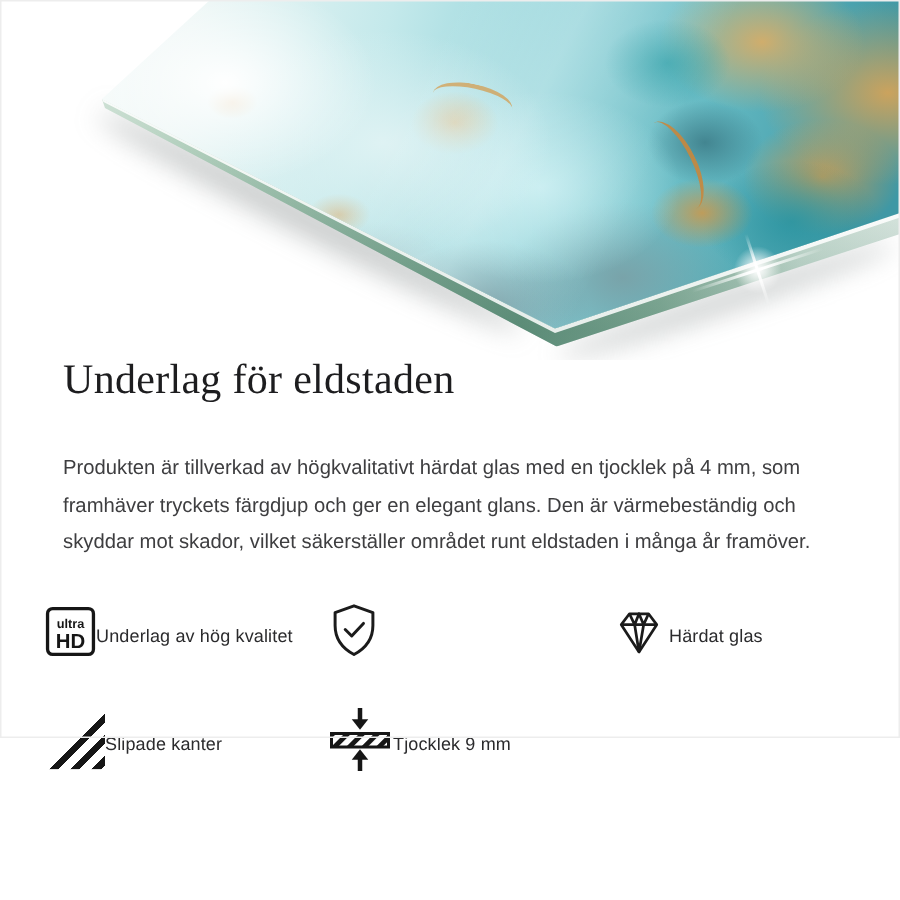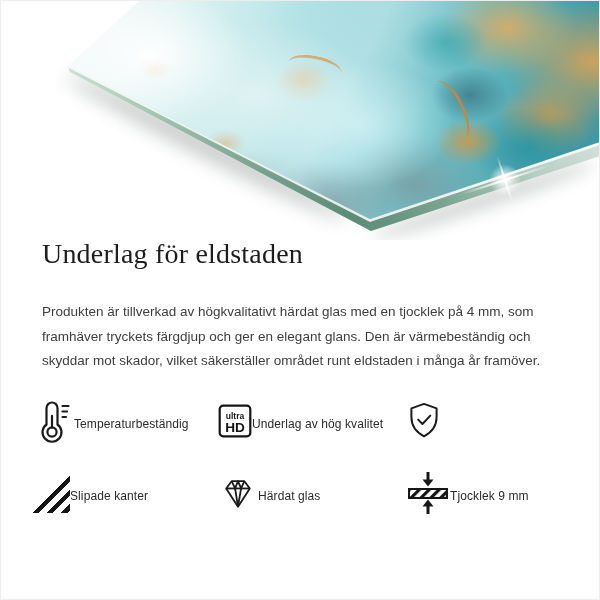--- a/index.html
+++ b/index.html
@@ -1,17 +1,17 @@
 <!DOCTYPE html>
 <html><head>
 <meta charset="utf-8">
 <style>
   html,body{margin:0;padding:0;}
   body{width:600px;height:600px;background:#fff;font-family:"Liberation Sans",sans-serif;overflow:hidden;}
-  .page{position:relative;width:600px;height:600px;background:#fff;}
+  .page{position:relative;width:600px;height:492px;background:#fff;}
   .frame{position:absolute;inset:0;box-shadow:inset 0 0 0 1px #ededed;pointer-events:none;z-index:50;}
 
   
   .hero{position:absolute;left:0;top:0;width:600px;height:240px;overflow:hidden;}
   .shadow{position:absolute;border-radius:50%;}
   .shadow-left{left:66px;top:66px;width:316px;height:20px;background:rgba(104,114,112,.38);
     filter:blur(9px);transform:rotate(27deg);transform-origin:left center;}
   .shadow-right{left:372px;top:230px;width:236px;height:16px;background:rgba(112,122,120,.32);
     filter:blur(8px);transform:rotate(-18.5deg);transform-origin:left center;}
   .glass-edge{position:absolute;inset:0;
@@ -94,33 +94,20 @@
   </div>
 
   <h1 class="title">
     <span class="title-line">Underlag för eldstaden</span>
   </h1>
 
   <p class="description">Produkten är tillverkad av högkvalitativt härdat glas med en tjocklek på 4 mm, som framhäver tryckets färgdjup och ger en elegant glans. Den är värmebeständig och skyddar mot skador, vilket säkerställer området runt eldstaden i många år framöver.</p>
 
   <div class="features">
 
-    <div class="feature">
-      <div class="icon-box">
-        <svg width="44" height="44" viewBox="0 0 44 44" fill="none" stroke="#1b1b1b" stroke-width="2.2" stroke-linecap="round">
-          <path d="M16.5 9 a5.5 5.5 0 0 1 11 0 v16.5 a9.5 9.5 0 1 1 -11 0 z"></path>
-          <circle cx="22" cy="33" r="4.6"></circle>
-          <path d="M22 28.4 v-11.5"></path>
-          <path d="M32.5 7 h6"></path>
-            <path d="M32.5 12.5 h4.5"></path>
-            <path d="M32.5 18 h3.5"></path>
-        </svg>
-      </div>
-      <div class="feature-label">Temperaturbeständig</div>
-    </div>
 
     <div class="feature">
       <div class="icon-box">
         <svg width="34" height="34" viewBox="0 0 40 40">
           <rect x="2" y="2" width="36" height="36" rx="4" fill="none" stroke="#161616" stroke-width="2.6"></rect>
           <text x="20" y="17.5" text-anchor="middle" font-size="10" font-weight="700" fill="#161616" font-family="Liberation Sans, sans-serif">ultra</text>
           <text x="20" y="33" text-anchor="middle" font-size="16" font-weight="800" fill="#161616" font-family="Liberation Sans, sans-serif">HD</text>
         </svg>
       </div>
       <div class="feature-label">Underlag av hög kvalitet</div>
@@ -130,35 +117,35 @@
       <div class="icon-box">
         <svg width="36" height="42" viewBox="0 0 40 44" fill="none" stroke="#1b1b1b" stroke-width="2.2" stroke-linejoin="round">
           <path d="M20 3 L34 8 v9.5 C34 27 28.5 34.5 20 39 C11.5 34.5 6 27 6 17.5 V8 z"></path>
           <path d="M13.5 20.5 l4.8 4.8 L27 16" stroke-linecap="round"></path>
         </svg>
       </div>
     </div>
 
     <div class="feature">
       <div class="icon-box">
-        <div class="stripes-triangle"></div>
-      </div>
-      <div class="feature-label">Slipade kanter</div>
-    </div>
-
-    <div class="feature">
-      <div class="icon-box">
         <svg width="40" height="38" viewBox="0 0 44 40" fill="none" stroke="#1b1b1b" stroke-width="2" stroke-linejoin="round">
           <path d="M9 15 L15 7 H29 L35 15 L22 35 z"></path>
           <path d="M9 15 H35"></path>
           <path d="M15 7 L18.8 15 L22 7 L25.4 15 L29 7"></path>
           <path d="M18.8 15 L22 35 M25.4 15 L22 35"></path>
         </svg>
       </div>
       <div class="feature-label">Härdat glas</div>
+    </div>
+
+    <div class="feature">
+      <div class="icon-box">
+        <div class="stripes-triangle"></div>
+      </div>
+      <div class="feature-label">Slipade kanter</div>
     </div>
 
     <div class="feature">
       <div class="icon-box">
         <svg width="44" height="44" viewBox="0 0 44 44">
           <defs>
             <pattern id="hatch" width="7" height="7" patternTransform="rotate(45)" patternUnits="userSpaceOnUse">
               <rect width="7" height="7" fill="#ffffff"></rect>
               <rect width="3.2" height="7" fill="#161616"></rect>
             </pattern>

